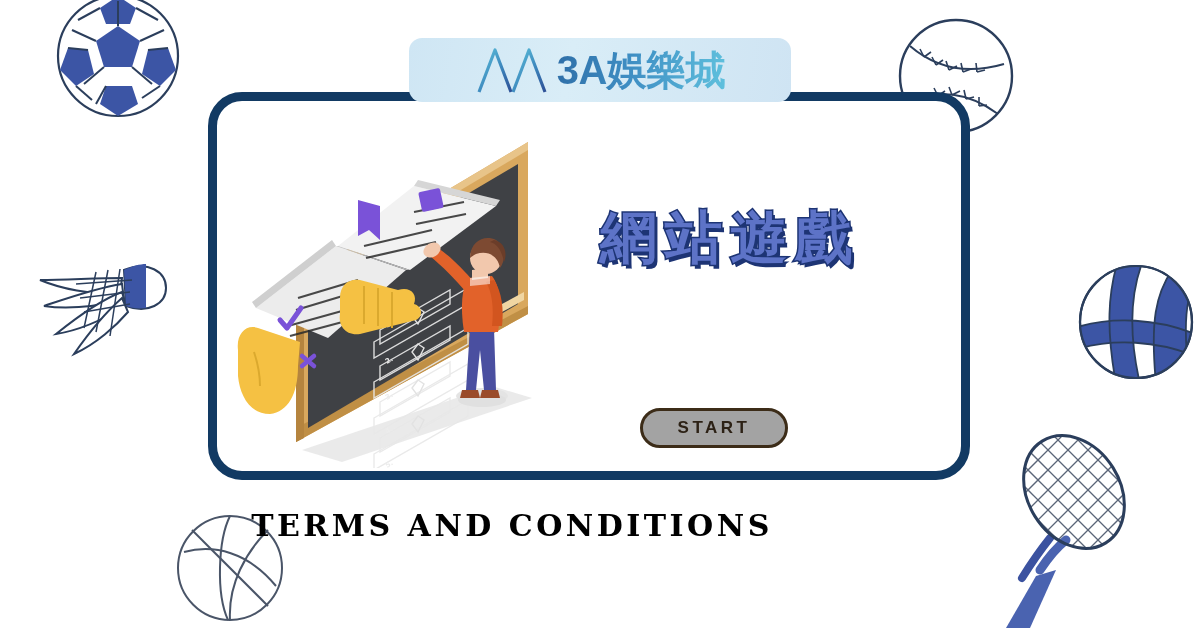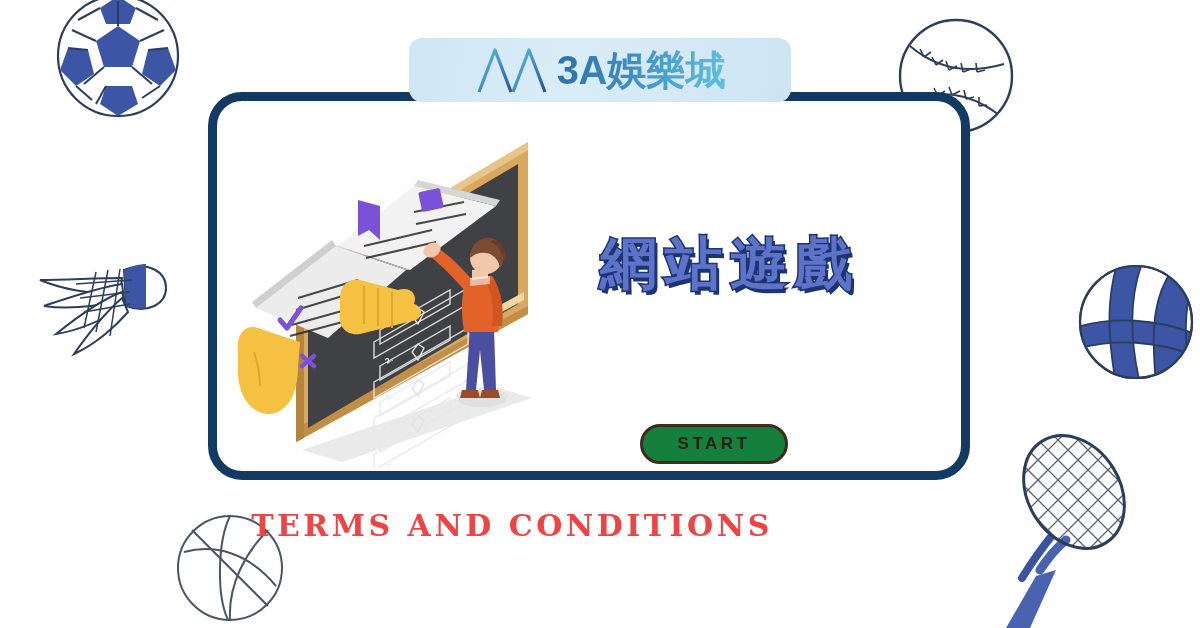--- a/index.html
+++ b/index.html
@@ -69,40 +69,39 @@
     width: 340px; height: 340px;
   }
   #illustration svg { display: block; width: 340px; height: 340px; }
 
   
   #headline {
     position: absolute;
     left: 575px; top: 205px;
     width: 310px;
     text-align: center;
-    margin-top: 26px;
   }
   .headline-line {
     font-size: 57px;
     font-weight: 700;
     line-height: 1.13;
     letter-spacing: 8px;
     color: #5d73c7;
     -webkit-text-stroke: 3px #1d3474;
     paint-order: stroke fill;
     text-shadow: 3px 4px 0 #1d3474;
     white-space: nowrap;
   }
 
   
   #start-button {
     position: absolute;
-    left: 640px; top: 424px;
+    left: 640px; top: 408px;
     width: 148px; height: 40px;
-    background: #15803d;
+    background: #a3a3a3;
     border: 3px solid #3c2c18;
     border-radius: 22px;
     color: #2c2115;
     font-size: 17px;
     font-weight: 700;
     letter-spacing: 3.5px;
     display: flex;
     align-items: center;
     justify-content: center;
     cursor: pointer;
@@ -111,21 +110,21 @@
   
   #footer-caption {
     position: absolute;
     left: 0; top: 508px;
     width: 1024px;
     text-align: center;
     font-family: "DejaVu Serif", serif;
     font-size: 30px;
     font-weight: 700;
     letter-spacing: 3.5px;
-    color: #ef4444;
+    color: #000000;
   }
 </style>
 </head>
 <body>
 
 <div id="stage">
 
   <div class="deco" id="soccer-ball">
     <svg width="140" height="140" viewBox="0 0 140 140">
       <circle cx="70" cy="70" r="60" fill="#ffffff" stroke="#2b3e5c" stroke-width="2.2"></circle>

